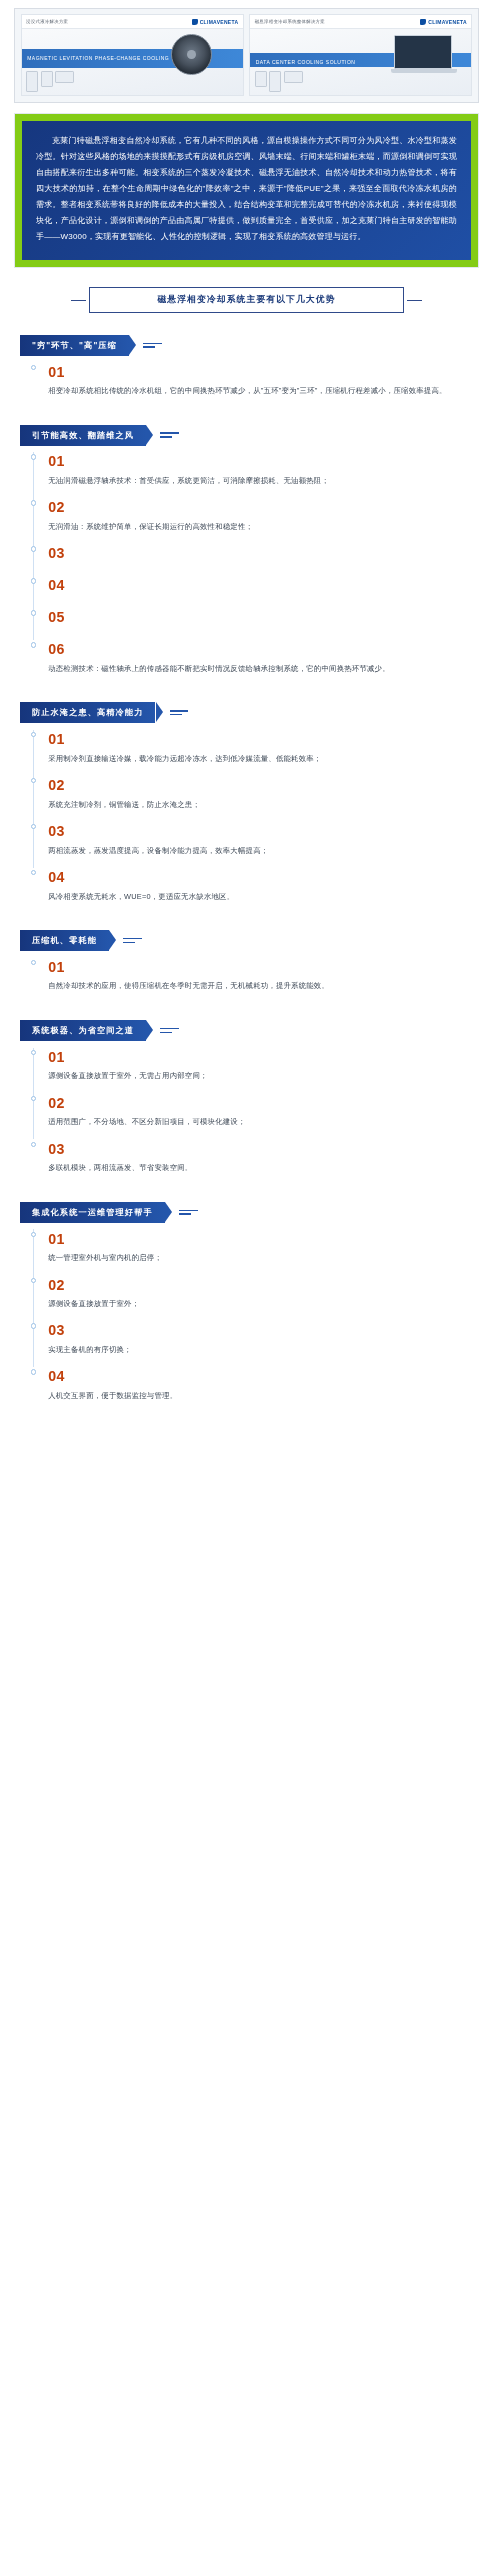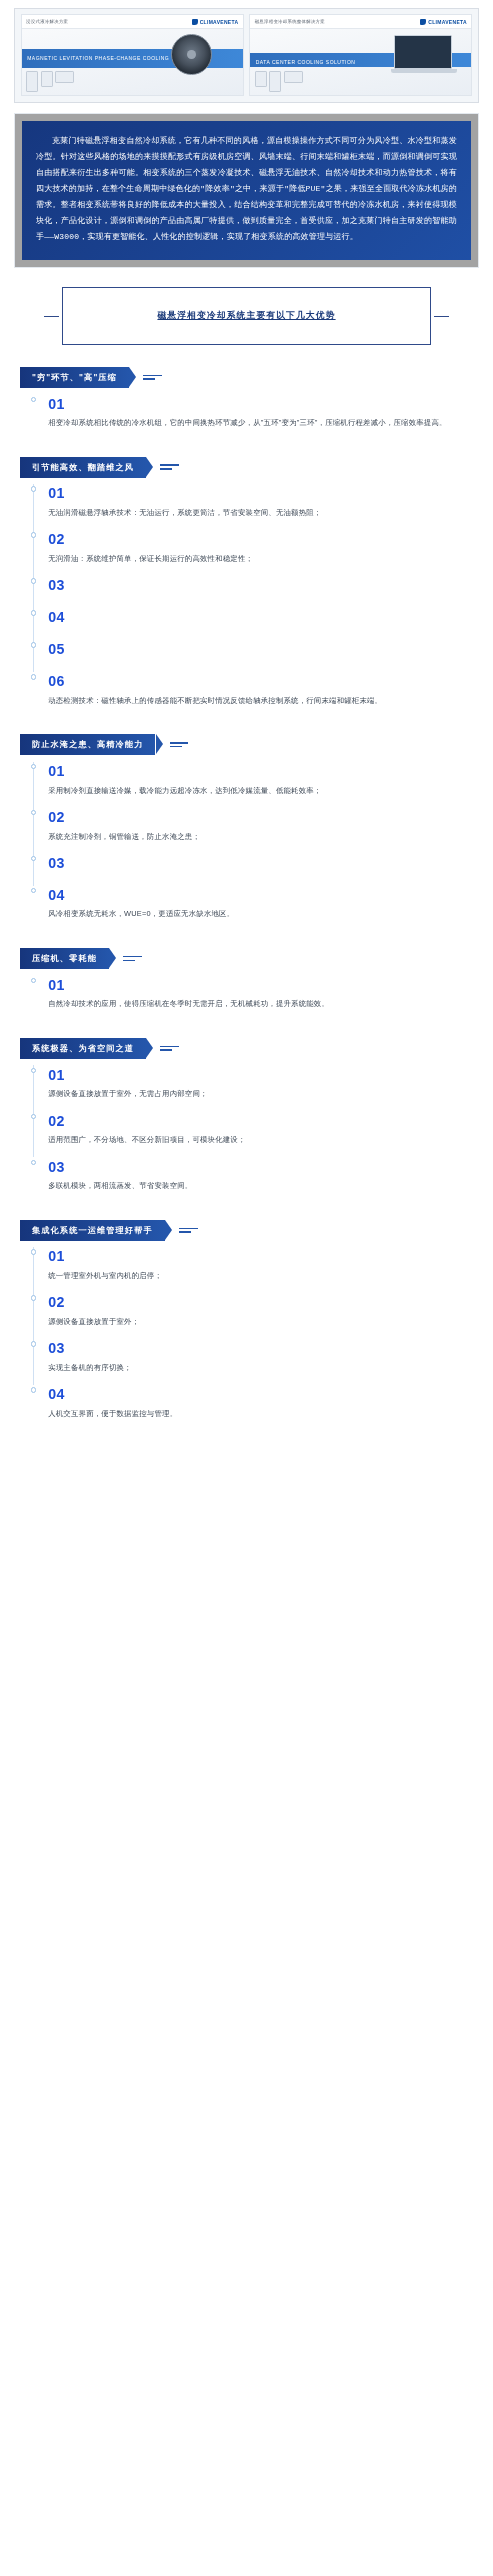--- a/index.html
+++ b/index.html
@@ -88,50 +88,48 @@
   .device {
     width: 12px; height: 16.4px; background: #e8edf3;
     border: 0.5px solid #c3ccd7; border-radius: 1.1px;
   }
   .device.w { width: 18.6px; height: 12px; }
   .device.t { height: 21px; }
 
   
   .intro-wrap {
     margin: 10px 14.2px 0 14.2px;
-    background: #a3a3a3;
+    background: #84cc16;
     border: 0.5px solid #e3e8ee;
     padding: 7.7px 6.6px;
-    font-family: Liberation Mono, monospace;
   }
   .intro-card {
     background: #1d3f8f;
     background: linear-gradient(135deg, #16377f 0%, #1f4fa5 100%);
     color: #ffffff;
     padding: 12px 14.2px 14.2px 14.2px;
     font-size: 8px;
     line-height: 2.0;
     letter-spacing: 0.2px;
     text-align: justify;
   }
   .intro-card p { text-indent: 2em; }
 
   
   .boxed-title {
     margin: 18.6px auto 5.5px auto;
-    width: 369px;
+    width: 315px;
     border: 0.5px solid #2f4a8a;
     text-align: center;
-    padding: 22px 0;
+    padding: 6px 0;
     font-size: 8.8px;
     font-weight: bold;
     color: #1b3a7a;
     letter-spacing: 1.1px;
     position: relative;
-    text-decoration: underline;
   }
   .boxed-title::before, .boxed-title::after {
     content: "";
     position: absolute; top: 50%; width: 14.2px; height: 0.5px; background: #2f4a8a;
   }
   .boxed-title::before { left: -18.6px; }
   .boxed-title::after { right: -18.6px; }
 
   
   .chapter {
@@ -169,21 +167,21 @@
   .items { margin: 3.3px 0 0 0; padding: 0 24px 0 33px; }
   .item {
     position: relative;
     padding: 2.2px 0 10px 14.2px;
     border-left: 1.1px solid #cfe0f3;
   }
   .item:last-child { border-left-color: transparent; }
   .item .num {
     font-size: 14.2px;
     font-weight: bold;
-    color: #1d4ed8;
+    color: #c2410c;
     line-height: 1;
     letter-spacing: 0.5px;
     margin-bottom: 5.5px;
   }
   .item .dot {
     position: absolute; left: -3.3px; top: 2.2px;
     width: 5.5px; height: 5.5px; border-radius: 50%;
     background: #ffffff; border: 1.1px solid #9cc1e6;
   }
   .item .txt {
@@ -267,21 +265,21 @@
       <div><div class="chapter">
           <div class="ribbon">引节能高效、翻踏维之风</div>
           <div class="bars">
             <i></i>
             <i></i>
           </div>
         </div><div class="items">
           <div class="item">
             <span class="dot"></span>
             <div class="num">01</div>
-            <div class="txt">无油润滑磁悬浮轴承技术：无油运行，系统更简洁，节省安装空间、无油额热阻；</div>
+            <div class="txt">无油润滑磁悬浮轴承技术：首受供应，系统更简洁，可消除摩擦损耗、无油额热阻；</div>
           </div>
           <div class="item">
             <span class="dot"></span>
             <div class="num">02</div>
             <div class="txt">无润滑油：系统维护简单，保证长期运行的高效性和稳定性；</div>
           </div>
           <div class="item">
             <span class="dot"></span>
             <div class="num">03</div>
           </div>
@@ -289,21 +287,21 @@
             <span class="dot"></span>
             <div class="num">04</div>
           </div>
           <div class="item">
             <span class="dot"></span>
             <div class="num">05</div>
           </div>
           <div class="item">
             <span class="dot"></span>
             <div class="num">06</div>
-            <div class="txt">动态检测技术：磁性轴承上的传感器能不断把实时情况反馈给轴承控制系统，行间末端和罐柜末端。</div>
+            <div class="txt">动态检测技术：磁性轴承上的传感器能不断把实时情况反馈给轴承控制系统，它的中间换热环节减少。</div>
           </div>
         </div></div>
       <div><div class="chapter">
           <div class="ribbon">防止水淹之患、高精冷能力</div>
           <div class="bars">
             <i></i>
             <i></i>
           </div>
         </div><div class="items">
           <div class="item">
@@ -312,20 +310,21 @@
             <div class="txt">采用制冷剂直接输送冷媒，载冷能力远超冷冻水，达到低冷媒流量、低能耗效率；</div>
           </div>
           <div class="item">
             <span class="dot"></span>
             <div class="num">02</div>
             <div class="txt">系统充注制冷剂，铜管输送，防止水淹之患；</div>
           </div>
           <div class="item">
             <span class="dot"></span>
             <div class="num">03</div>
+            <div class="txt">两相流蒸发，蒸发温度提高，设备制冷能力提高，效率大幅提高；</div>
           </div>
           <div class="item">
             <span class="dot"></span>
             <div class="num">04</div>
             <div class="txt">风冷相变系统无耗水，WUE=0，更适应无水缺水地区。</div>
           </div>
         </div></div>
       <div><div class="chapter">
           <div class="ribbon">压缩机、零耗能</div>
           <div class="bars">

